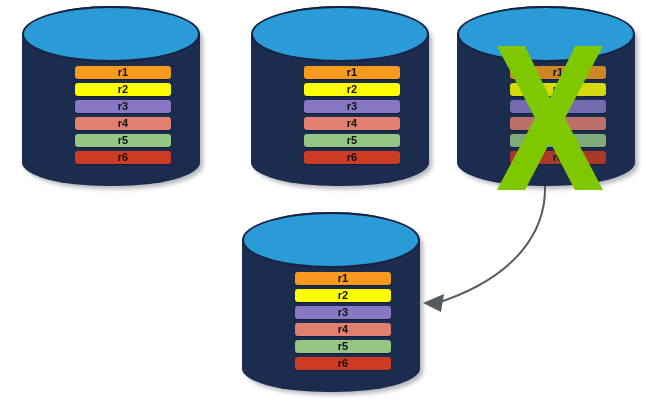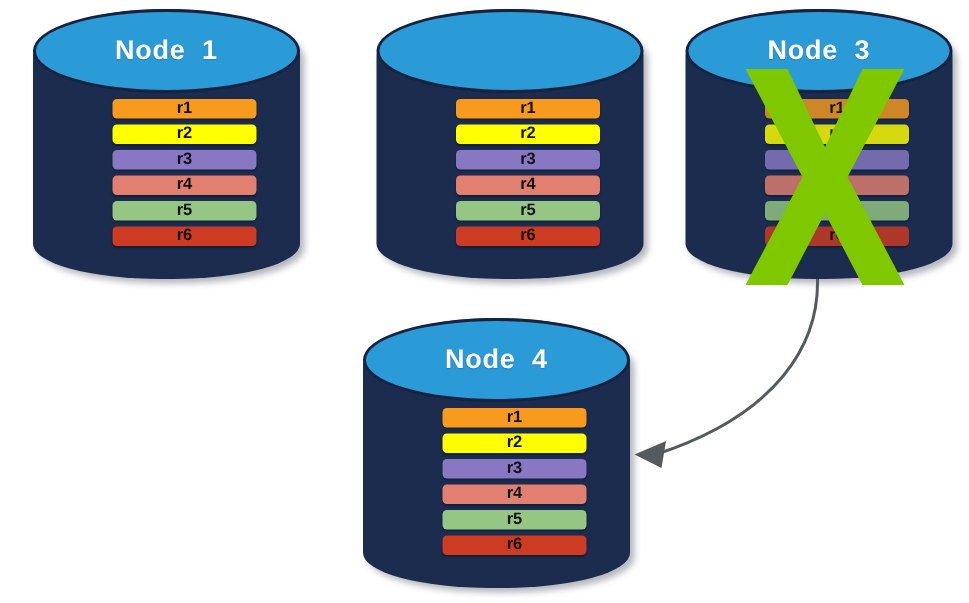--- a/index.html
+++ b/index.html
@@ -59,21 +59,20 @@
   .arrow{position:absolute;left:0;top:0;width:646px;height:402px;pointer-events:none;}
 </style>
 </head>
 <body>
 
 <div id="stage">
 
   <div class="node" style="left:22px;top:6px;width:178px;height:180px;">
     <div class="cyl-body"></div>
     <div class="cyl-top"></div>
-    <div class="node-title">Node  1</div>
     <div class="bars">
       <div class="bar" style="background:#f79a1e;">r1</div>
       <div class="bar" style="background:#ffff00;">r2</div>
       <div class="bar" style="background:#8878c3;">r3</div>
       <div class="bar" style="background:#e18071;">r4</div>
       <div class="bar" style="background:#95c683;">r5</div>
       <div class="bar" style="background:#cc3b22;">r6</div>
     </div>
   </div>
 
@@ -86,35 +85,33 @@
       <div class="bar" style="background:#8878c3;">r3</div>
       <div class="bar" style="background:#e18071;">r4</div>
       <div class="bar" style="background:#95c683;">r5</div>
       <div class="bar" style="background:#cc3b22;">r6</div>
     </div>
   </div>
 
   <div class="node faded" style="left:457px;top:6px;width:178px;height:180px;">
     <div class="cyl-body"></div>
     <div class="cyl-top"></div>
-    <div class="node-title">Node  3</div>
     <div class="bars">
       <div class="bar" style="background:#f79a1e;">r1</div>
       <div class="bar" style="background:#ffff00;">r2</div>
       <div class="bar" style="background:#8878c3;">r3</div>
       <div class="bar" style="background:#e18071;">r4</div>
       <div class="bar" style="background:#95c683;">r5</div>
       <div class="bar" style="background:#cc3b22;">r6</div>
     </div>
   </div>
 
   <div class="node" style="left:242px;top:212px;width:178px;height:180px;">
     <div class="cyl-body"></div>
     <div class="cyl-top"></div>
-    <div class="node-title">Node  4</div>
     <div class="bars">
       <div class="bar" style="background:#f79a1e;">r1</div>
       <div class="bar" style="background:#ffff00;">r2</div>
       <div class="bar" style="background:#8878c3;">r3</div>
       <div class="bar" style="background:#e18071;">r4</div>
       <div class="bar" style="background:#95c683;">r5</div>
       <div class="bar" style="background:#cc3b22;">r6</div>
     </div>
   </div>
 

